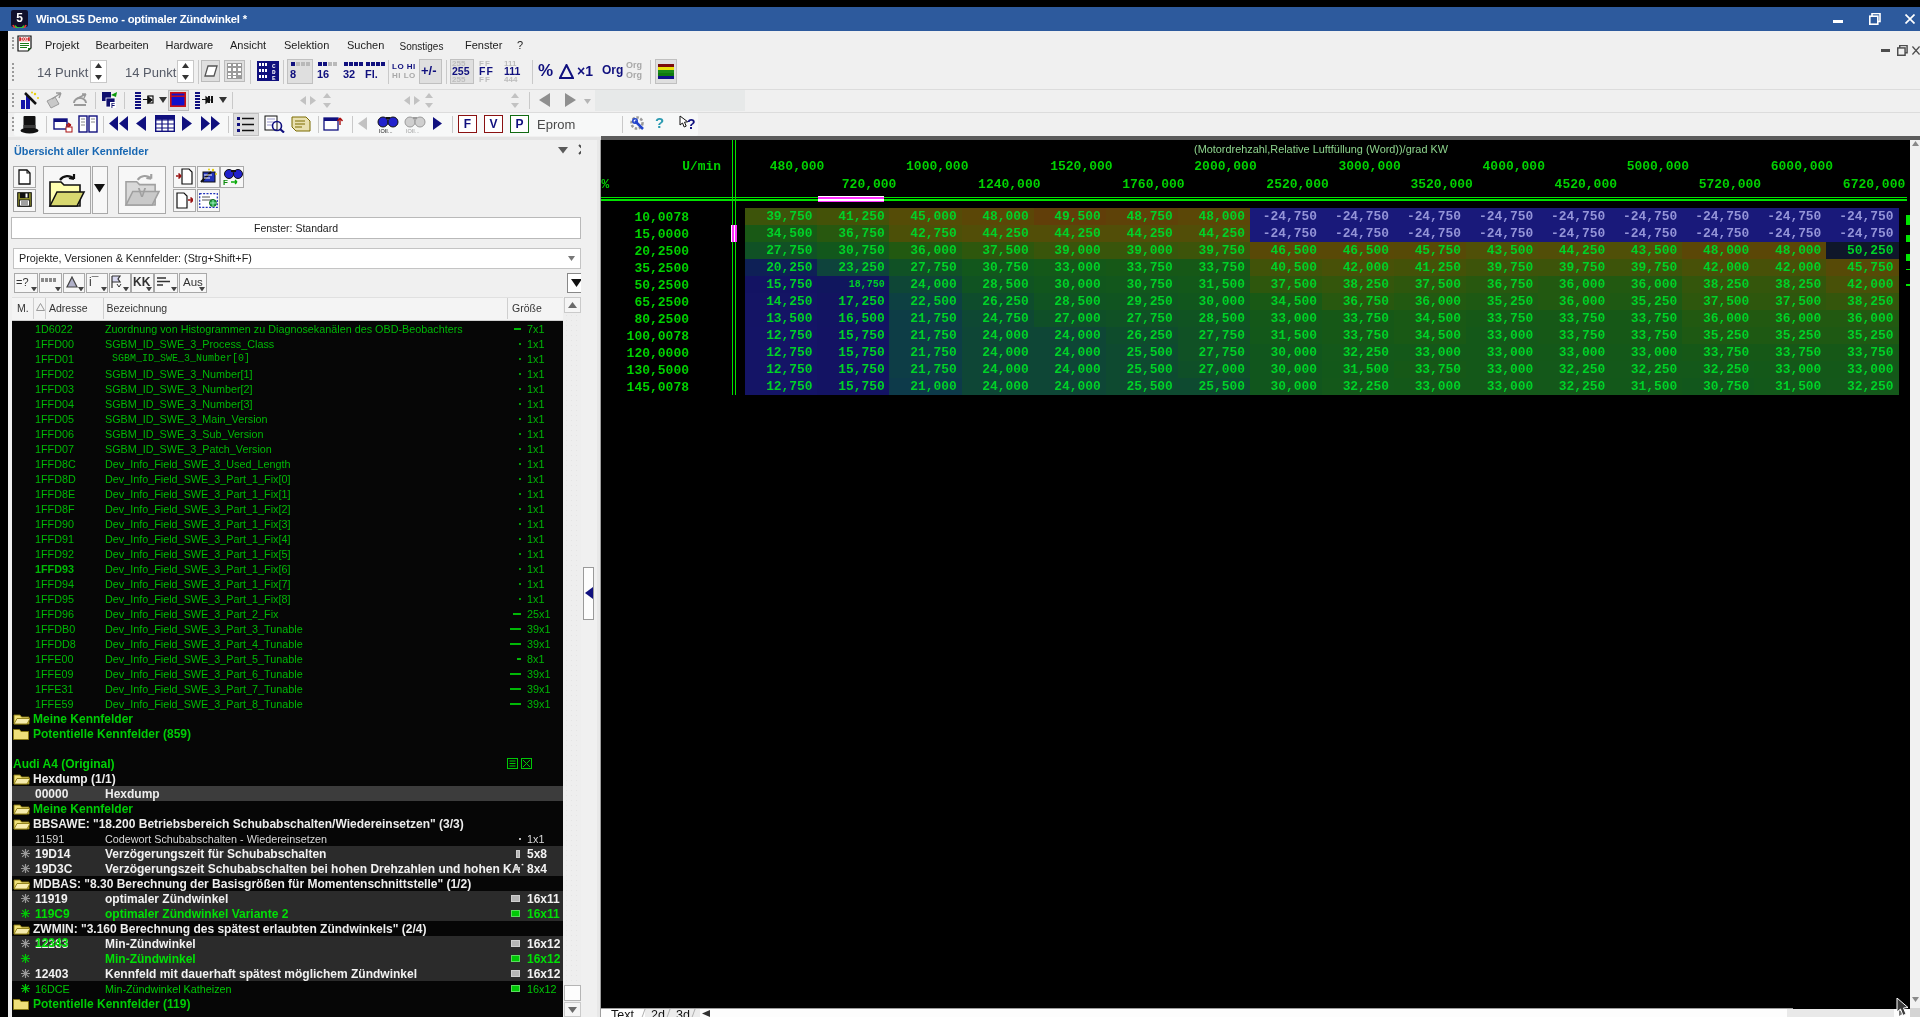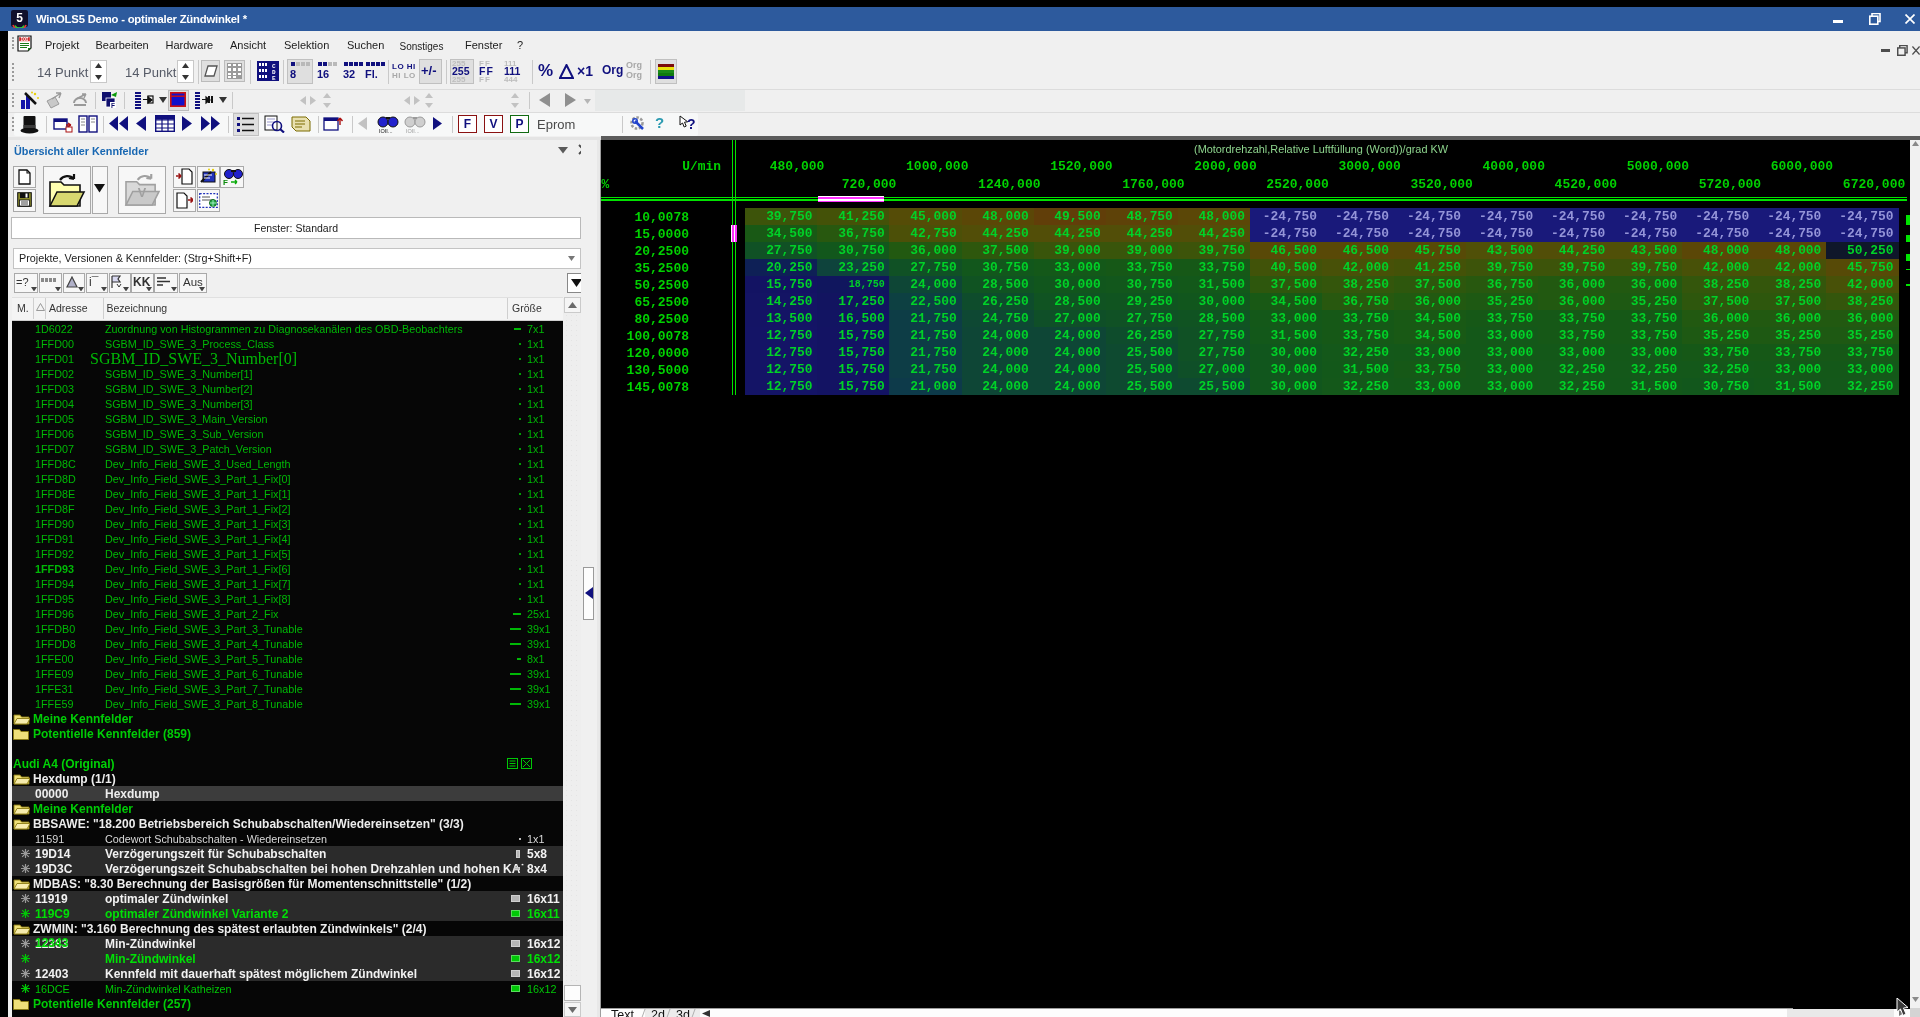--- a/index.html
+++ b/index.html
@@ -558,21 +558,21 @@
 <div class="a" style="left:0;top:0;width:563px;height:1017px;overflow:hidden">
 <div class="a" style="left:35px;top:322.5px;height:12px;font-family:'Liberation Sans',sans-serif;font-weight:normal;font-size:10.8px;color:#00b806;line-height:12px;white-space:nowrap">1D6022</div>
 <div class="a" style="left:105px;top:322.5px;height:12px;font-family:'Liberation Sans',sans-serif;font-weight:normal;font-size:10.8px;color:#00b806;line-height:12px;white-space:nowrap">Zuordnung von Histogrammen zu Diagnosekanälen des OBD-Beobachters</div>
 <div class="a" style="left:514px;top:328px;width:7px;height:2px;background:#00b806"></div>
 <div class="a" style="left:527px;top:322.5px;height:12px;font-family:'Liberation Sans',sans-serif;font-weight:normal;font-size:10.8px;color:#00b806;line-height:12px;white-space:nowrap">7x1</div>
 <div class="a" style="left:35px;top:337.5px;height:12px;font-family:'Liberation Sans',sans-serif;font-weight:normal;font-size:10.8px;color:#00b806;line-height:12px;white-space:nowrap">1FFD00</div>
 <div class="a" style="left:105px;top:337.5px;height:12px;font-family:'Liberation Sans',sans-serif;font-weight:normal;font-size:10.8px;color:#00b806;line-height:12px;white-space:nowrap">SGBM_ID_SWE_3_Process_Class</div>
 <div class="a" style="left:519px;top:343px;width:2px;height:1.5px;background:#00b806;opacity:0.85"></div>
 <div class="a" style="left:527px;top:337.5px;height:12px;font-family:'Liberation Sans',sans-serif;font-weight:normal;font-size:10.8px;color:#00b806;line-height:12px;white-space:nowrap">1x1</div>
 <div class="a" style="left:35px;top:352.5px;height:12px;font-family:'Liberation Sans',sans-serif;font-weight:normal;font-size:10.8px;color:#00b806;line-height:12px;white-space:nowrap">1FFD01</div>
-<div class="a" style="left:90px;top:352.5px;height:12px;font-family:Liberation Serif, serif;font-weight:normal;font-size:16px;color:#00b806;line-height:12px;white-space:nowrap">SGBM_ID_SWE_3_Number[0]</div>
+<div class="a" style="left:112px;top:352.5px;height:12px;font-family:Liberation Mono, monospace;font-weight:normal;font-size:10px;color:#00b806;line-height:12px;white-space:nowrap">SGBM_ID_SWE_3_Number[0]</div>
 <div class="a" style="left:519px;top:358px;width:2px;height:1.5px;background:#00b806;opacity:0.85"></div>
 <div class="a" style="left:527px;top:352.5px;height:12px;font-family:'Liberation Sans',sans-serif;font-weight:normal;font-size:10.8px;color:#00b806;line-height:12px;white-space:nowrap">1x1</div>
 <div class="a" style="left:35px;top:367.5px;height:12px;font-family:'Liberation Sans',sans-serif;font-weight:normal;font-size:10.8px;color:#00b806;line-height:12px;white-space:nowrap">1FFD02</div>
 <div class="a" style="left:105px;top:367.5px;height:12px;font-family:'Liberation Sans',sans-serif;font-weight:normal;font-size:10.8px;color:#00b806;line-height:12px;white-space:nowrap">SGBM_ID_SWE_3_Number[1]</div>
 <div class="a" style="left:519px;top:373px;width:2px;height:1.5px;background:#00b806;opacity:0.85"></div>
 <div class="a" style="left:527px;top:367.5px;height:12px;font-family:'Liberation Sans',sans-serif;font-weight:normal;font-size:10.8px;color:#00b806;line-height:12px;white-space:nowrap">1x1</div>
 <div class="a" style="left:35px;top:382.5px;height:12px;font-family:'Liberation Sans',sans-serif;font-weight:normal;font-size:10.8px;color:#00b806;line-height:12px;white-space:nowrap">1FFD03</div>
 <div class="a" style="left:105px;top:382.5px;height:12px;font-family:'Liberation Sans',sans-serif;font-weight:normal;font-size:10.8px;color:#00b806;line-height:12px;white-space:nowrap">SGBM_ID_SWE_3_Number[2]</div>
 <div class="a" style="left:519px;top:388px;width:2px;height:1.5px;background:#00b806;opacity:0.85"></div>
 <div class="a" style="left:527px;top:382.5px;height:12px;font-family:'Liberation Sans',sans-serif;font-weight:normal;font-size:10.8px;color:#00b806;line-height:12px;white-space:nowrap">1x1</div>
@@ -785,21 +785,21 @@
         <path d="M4.5 0 V9 M0 4.5 H9 M1.2 1.2 L7.8 7.8 M7.8 1.2 L1.2 7.8"></path>
       </g>
     </svg>
 <div class="a" style="left:35px;top:982.5px;height:12px;font-family:'Liberation Sans',sans-serif;font-weight:normal;font-size:10.8px;color:#00c806;line-height:12px;white-space:nowrap">16DCE</div>
 <div class="a" style="left:105px;top:982.5px;height:12px;font-family:'Liberation Sans',sans-serif;font-weight:normal;font-size:10.8px;color:#00c806;line-height:12px;white-space:nowrap">Min-Zündwinkel Katheizen</div>
 <div class="a" style="left:511px;top:985px;width:9px;height:7px;background:#00c806;border:0.5px solid rgba(255,255,255,0.35)"></div>
 <div class="a" style="left:527px;top:982.5px;height:12px;font-family:'Liberation Sans',sans-serif;font-weight:normal;font-size:10.8px;color:#00c806;line-height:12px;white-space:nowrap">16x12</div>
 <svg class="a" style="left:13px;top:998px" width="16" height="12" viewBox="0 0 16 12">
       <path d="M0.5 11.5 V1.5 h6 l1.5 2 h7.5 v8 z" fill="#efe079" stroke="#8a7a10" stroke-width="0.9"></path>
     </svg>
-<div class="a" style="left:33px;top:997.5px;height:12px;font-family:'Liberation Sans',sans-serif;font-weight:bold;font-size:12px;color:#00cc06;line-height:12px;white-space:nowrap">Potentielle Kennfelder (257)</div>
+<div class="a" style="left:33px;top:997.5px;height:12px;font-family:'Liberation Sans',sans-serif;font-weight:bold;font-size:12px;color:#00cc06;line-height:12px;white-space:nowrap">Potentielle Kennfelder (119)</div>
 </div>
 <div class="a" style="left:601px;top:140px;width:1309px;height:868px;background:#000"></div>
 <div class="a" style="left:732.2px;top:140px;width:1.3px;height:254.6px;background:#00e400"></div>
 <div class="a" style="left:734.6px;top:140px;width:1.3px;height:254.6px;background:#00e400"></div>
 <div class="a" style="left:601px;top:196.8px;width:1306px;height:1.4px;background:#00e400"></div>
 <div class="a" style="left:601px;top:199.4px;width:1306px;height:1.4px;background:#00e400"></div>
 <div class="a" style="left:818px;top:196.2px;width:66px;height:6.2px;background:repeating-linear-gradient(180deg,#fff 0,#fff 1.4px,#ff30ff 1.4px,#ff30ff 3.1px)"></div>
 <div class="a" style="left:730.8px;top:225px;width:6px;height:16.6px;background:repeating-linear-gradient(90deg,#fff 0,#fff 1.3px,#ff30ff 1.3px,#ff30ff 3px)"></div>
 <div class="a" style="left:1194px;top:142.5px;width:300px;height:13px;font-size:10.9px;color:#8dd48d;line-height:13px">(Motordrehzahl,Relative Luftfüllung (Word))/grad KW</div>
 <div class="a" style="left:601px;top:158.5px;width:120px;height:14px;font-size:12.9px;color:#00d200;text-align:right;line-height:14px;"><span class="mono">U/min</span></div>

